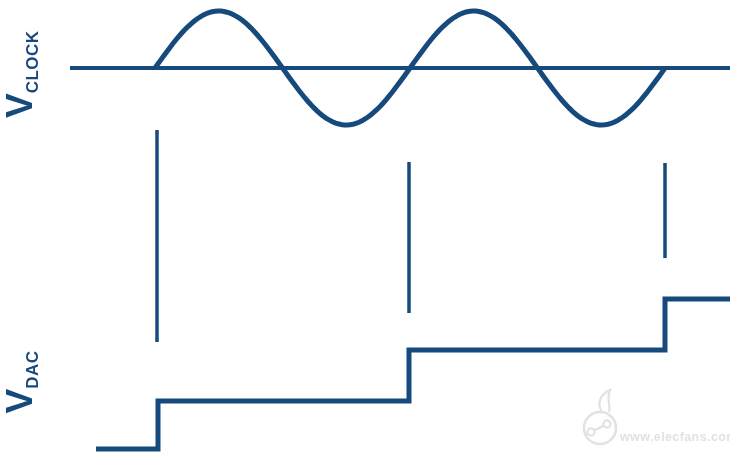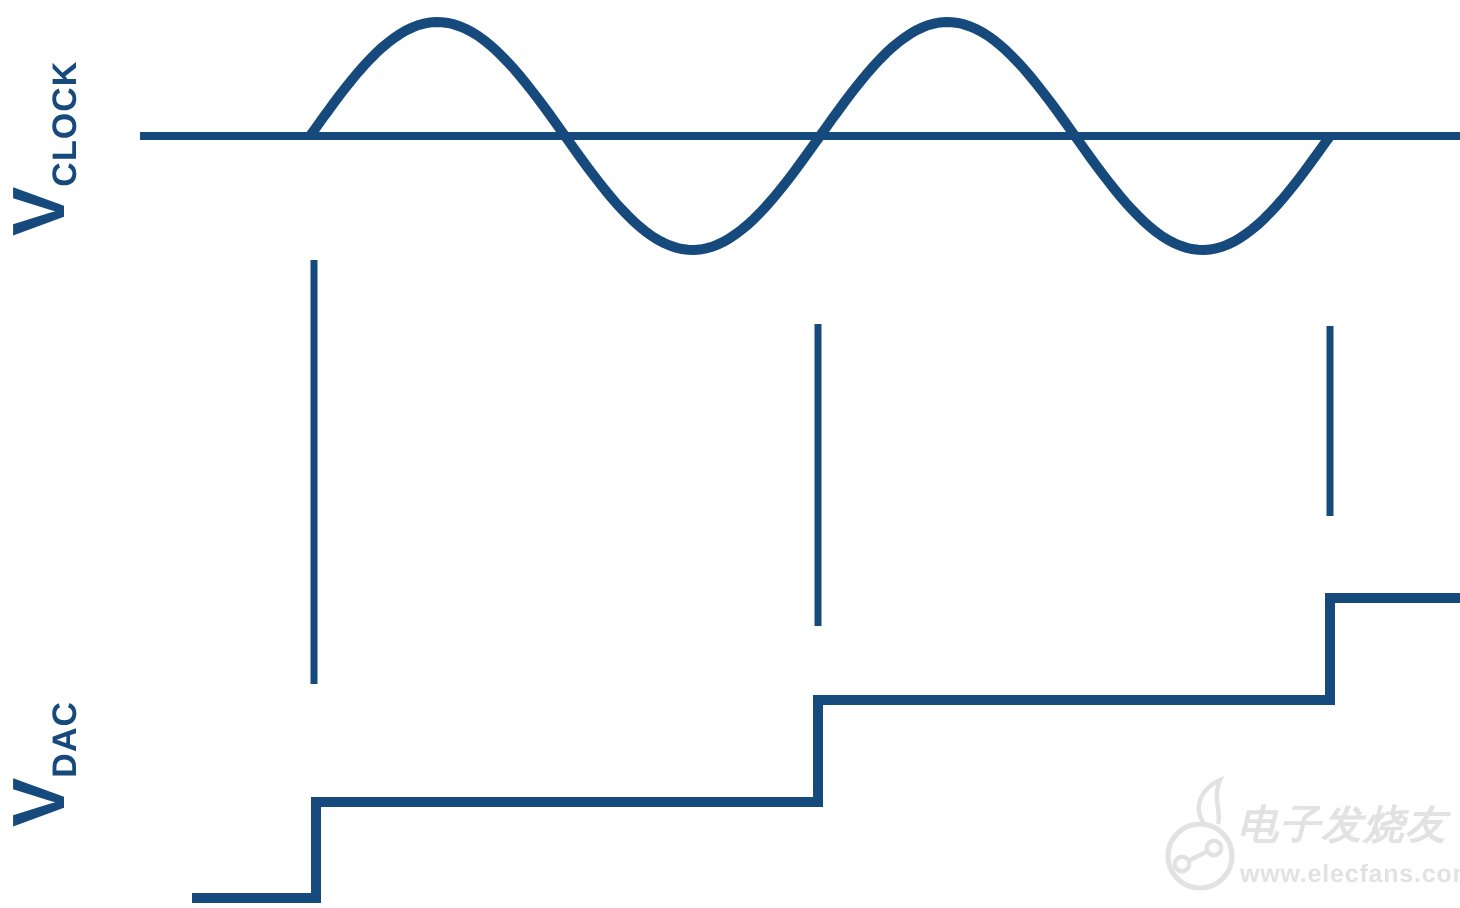--- a/index.html
+++ b/index.html
@@ -54,16 +54,15 @@
 
   <div class="vlabel vdac"><span class="vmain">V</span><span class="vsub">DAC</span></div>
 
   <svg class="wm-logo" width="52" height="64" viewBox="0 0 52 64">
     <circle cx="24" cy="42" r="16" fill="none" stroke-width="2.6"></circle>
     <path d="M26,26 C20,17 25,8 34,4 C30,13 35,20 33,26" fill="none" stroke-width="2.2"></path>
     <line x1="11" y1="48" x2="35" y2="36" stroke-width="2.2"></line>
     <circle cx="15" cy="46" r="3.6" fill="#ffffff" stroke-width="2.2"></circle>
     <circle cx="31" cy="38" r="3.6" fill="#ffffff" stroke-width="2.2"></circle>
   </svg>
-  <div class="wm-cjk">电子发烧友</div>
   <div class="wm-url">www.elecfans.com</div>
 
 </div>
 
 </body></html>

